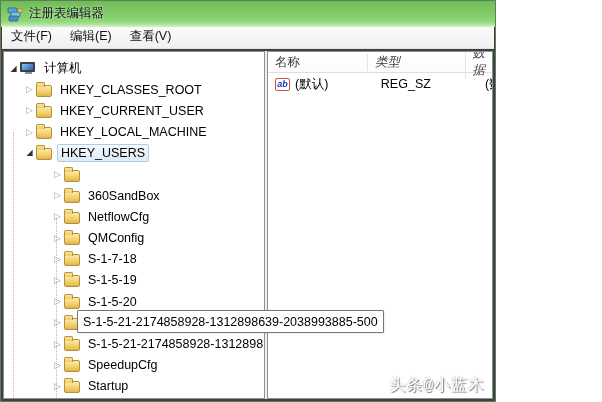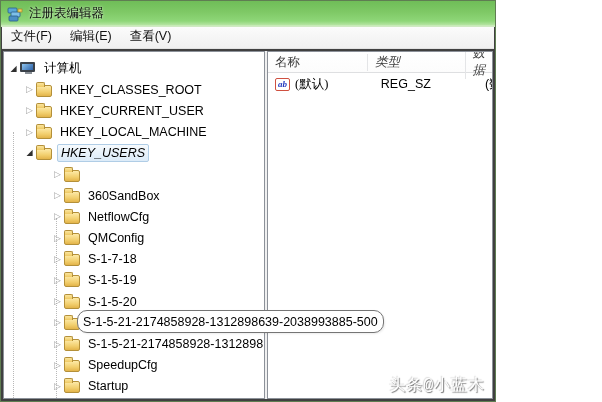--- a/index.html
+++ b/index.html
@@ -32,59 +32,59 @@
   .tree { position:relative; padding-top:6px; }
   .tree-row { height:21.2px; display:flex; align-items:center; white-space:nowrap; }
   .tree-row.lvl0 { padding-left:3px; }
   .tree-row.lvl1 { padding-left:19px; }
   .tree-row.lvl2 { padding-left:47px; }
   .expander { width:13px; flex:0 0 auto; font-size:9px; text-align:center; line-height:1; }
   .expander.expanded  { color:#2f2f2f; font-size:8px; }
   .expander.collapsed { color:#a3a3a3; }
   .tree-label { padding:1px 3px; font-size:12.5px; }
   .tree-label.selected { border:1px solid #b0cde6; border-radius:2px;
-                         background:linear-gradient(180deg,#f6fafd,#dcebf8);font-style:italic; }
+                         background:linear-gradient(180deg,#f6fafd,#dcebf8); }
   .tree-label.hidden-label { visibility:hidden; }
   .spine { position:absolute; border-left:1px dotted #b8b8b8; width:0; }
   .spine-root { left:9px;  top:80px;  bottom:0; }
   .spine-l2   { left:52px; top:166px; bottom:0; }
 
   
   .icon { flex:0 0 auto; margin-right:5px; }
   .icon-folder { position:relative; width:16px; height:12px; margin-top:2px;
                  background:linear-gradient(180deg,#fdeaa8,#f2cf6e 60%,#e3b44a);
                  border:1px solid #b49039; border-radius:1px 2px 2px 2px; }
   .icon-folder::before { content:""; position:absolute; left:-1px; top:-4px; width:7px; height:4px;
                  background:linear-gradient(180deg,#fbe69e,#efc963);
                  border:1px solid #b49039; border-bottom:none; border-radius:2px 2px 0 0; }
   .icon-computer { position:relative; width:16px; height:13px; }
   .icon-computer .screen { width:15px; height:10px; border:2px solid #3a4149; border-radius:1px;
                  background:linear-gradient(135deg,#8ec4ee,#2b61a8); }
   .icon-computer .stand { width:7px; height:2px; background:#8a9097; margin:0 auto; }
 
   
   .sid-tooltip { position:absolute; left:76px; top:309px; height:23px; z-index:5;
-                 background:#fff; border:1px solid #757575; border-radius:10px;
+                 background:#fff; border:1px solid #757575; border-radius:1px;
                  display:flex; align-items:center; padding:0 5px; font-size:12.5px; white-space:nowrap;
                  box-shadow:1px 1px 2px rgba(0,0,0,.08); }
 
   
   .list-header { display:flex; height:21px;
                  background:linear-gradient(180deg,#ffffff,#fcfcfc);
                  border-bottom:1px solid #dedfe1; color:#3c3c3c;align-items:center; }
   .hcell { display:flex; align-items:center; padding:0 7px; font-size:12.5px; }
   .hcell + .hcell { border-left:1px solid #e4e5e7;font-style:italic; }
   .col-name { width:122px; } .col-type { width:120px; } .col-data { flex:1; }
   .list-row { display:flex; height:22px; align-items:center; }
   .cell { padding:0 7px; font-size:12.5px; white-space:nowrap; overflow:hidden; }
   .regsz-icon { display:inline-flex; align-items:center; justify-content:center;
                 width:15px; height:13px; margin-right:5px; vertical-align:-2px;
                 border:1px solid #cf5040; border-radius:2px; background:#fff;
                 color:#2038c0; font-size:9px; font-weight:bold; font-style:italic; line-height:1; }
-  .name-cell { display:flex; align-items:center;font-family:Liberation Serif, serif; }
+  .name-cell { display:flex; align-items:center; }
 
   
   .watermark { position:absolute; right:10px; bottom:5px; z-index:9;
                font-size:16px; letter-spacing:1px; color:#fff;
                text-shadow:1px 1px 1px rgba(100,100,100,.9), -1px -1px 1px rgba(160,160,160,.4);font-family:Liberation Mono, monospace; }
 </style>
 </head>
 <body>
 
 <div class="window">

